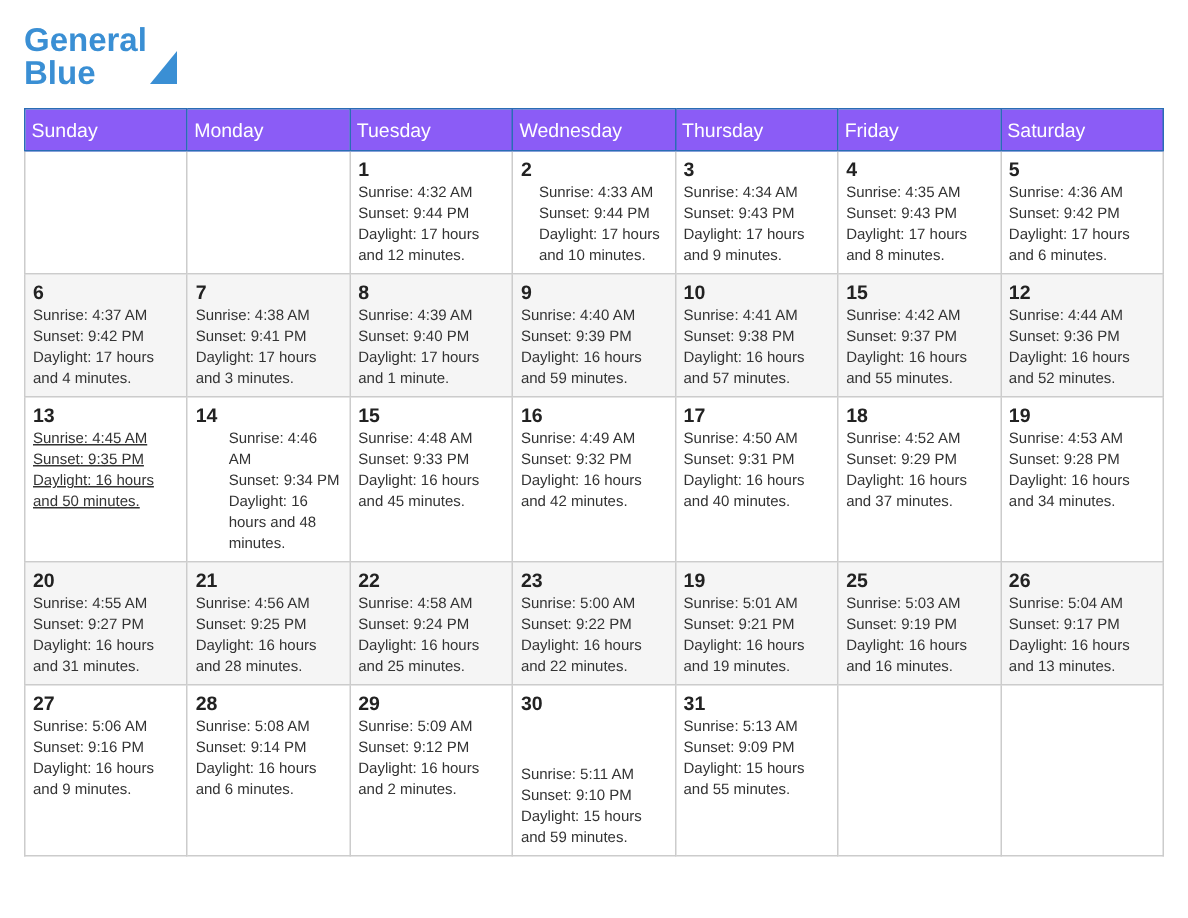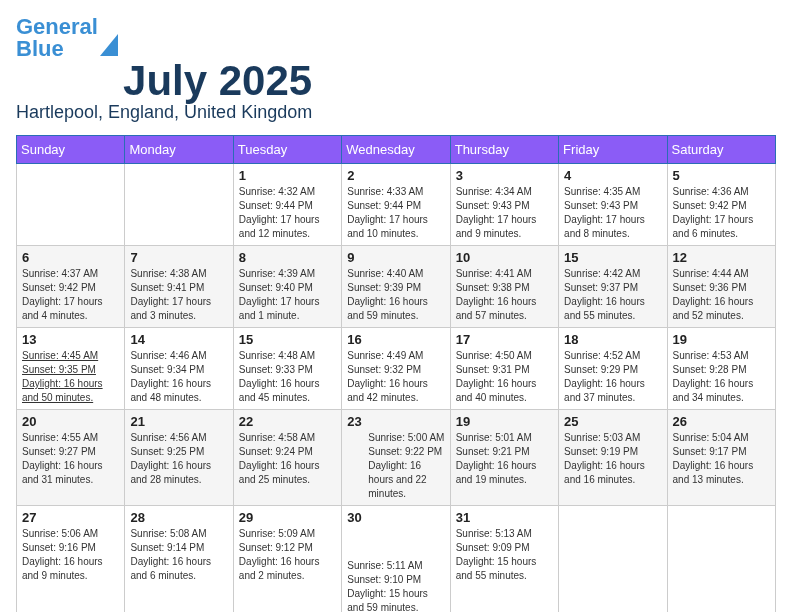--- a/index.html
+++ b/index.html
@@ -97,24 +97,20 @@
   <div class="logo">
     <div style="display:flex;align-items:flex-end;">
       <span class="logo-text">
         <span>General</span><br><span>Blue</span>
       </span>
       <svg width="18" height="22" viewBox="0 0 18 22" style="margin-left:2px;margin-bottom:4px;">
         <polygon points="0,22 18,22 18,0" fill="#3a8fd4"></polygon>
       </svg>
     </div>
   </div>
-  <div class="title-area">
-    <div class="month-title">July 2025</div>
-    <div class="location-title">Hartlepool, England, United Kingdom</div>
-  </div>
 </div>
 
 <table class="calendar">
   <thead>
     <tr>
     <th>Sunday</th>
         <th>Monday</th>
         <th>Tuesday</th>
         <th>Wednesday</th>
         <th>Thursday</th>
@@ -127,21 +123,21 @@
         <td class="empty"></td>
         <td class="empty"></td>
         <td>
           <span class="day-num">1</span>
           <div class="day-info" style="white-space: pre-line;">Sunrise: 4:32 AM
 Sunset: 9:44 PM
 Daylight: 17 hours and 12 minutes.</div>
         </td>
         <td>
           <span class="day-num">2</span>
-          <div class="day-info" style="white-space: pre-line;">Sunrise: 4:33 AM
+          <div class="day-info" style="white-space: pre-line; margin-left: 12px;">Sunrise: 4:33 AM
 Sunset: 9:44 PM
 Daylight: 17 hours and 10 minutes.</div>
         </td>
         <td>
           <span class="day-num">3</span>
           <div class="day-info" style="white-space: pre-line;">Sunrise: 4:34 AM
 Sunset: 9:43 PM
 Daylight: 17 hours and 9 minutes.</div>
         </td>
         <td>
@@ -203,21 +199,21 @@
       </tr>
       <tr>
         <td>
           <span class="day-num">13</span>
           <div class="day-info" style="white-space: pre-line; text-decoration: underline;">Sunrise: 4:45 AM
 Sunset: 9:35 PM
 Daylight: 16 hours and 50 minutes.</div>
         </td>
         <td>
           <span class="day-num">14</span>
-          <div class="day-info" style="white-space: pre-line;">Sunrise: 4:46 AM
+          <div class="day-info" style="white-space: pre-line; margin-left: 22px;">Sunrise: 4:46 AM
 Sunset: 9:34 PM
 Daylight: 16 hours and 48 minutes.</div>
         </td>
         <td>
           <span class="day-num">15</span>
           <div class="day-info" style="white-space: pre-line;">Sunrise: 4:48 AM
 Sunset: 9:33 PM
 Daylight: 16 hours and 45 minutes.</div>
         </td>
         <td>
@@ -259,21 +255,21 @@
 Daylight: 16 hours and 28 minutes.</div>
         </td>
         <td>
           <span class="day-num">22</span>
           <div class="day-info" style="white-space: pre-line;">Sunrise: 4:58 AM
 Sunset: 9:24 PM
 Daylight: 16 hours and 25 minutes.</div>
         </td>
         <td>
           <span class="day-num">23</span>
-          <div class="day-info" style="white-space: pre-line; margin-left: 21px;">Sunrise: 5:00 AM
+          <div class="day-info" style="white-space: pre-line;">Sunrise: 5:00 AM
 Sunset: 9:22 PM
 Daylight: 16 hours and 22 minutes.</div>
         </td>
         <td>
           <span class="day-num">19</span>
           <div class="day-info" style="white-space: pre-line;">Sunrise: 5:01 AM
 Sunset: 9:21 PM
 Daylight: 16 hours and 19 minutes.</div>
         </td>
         <td>

